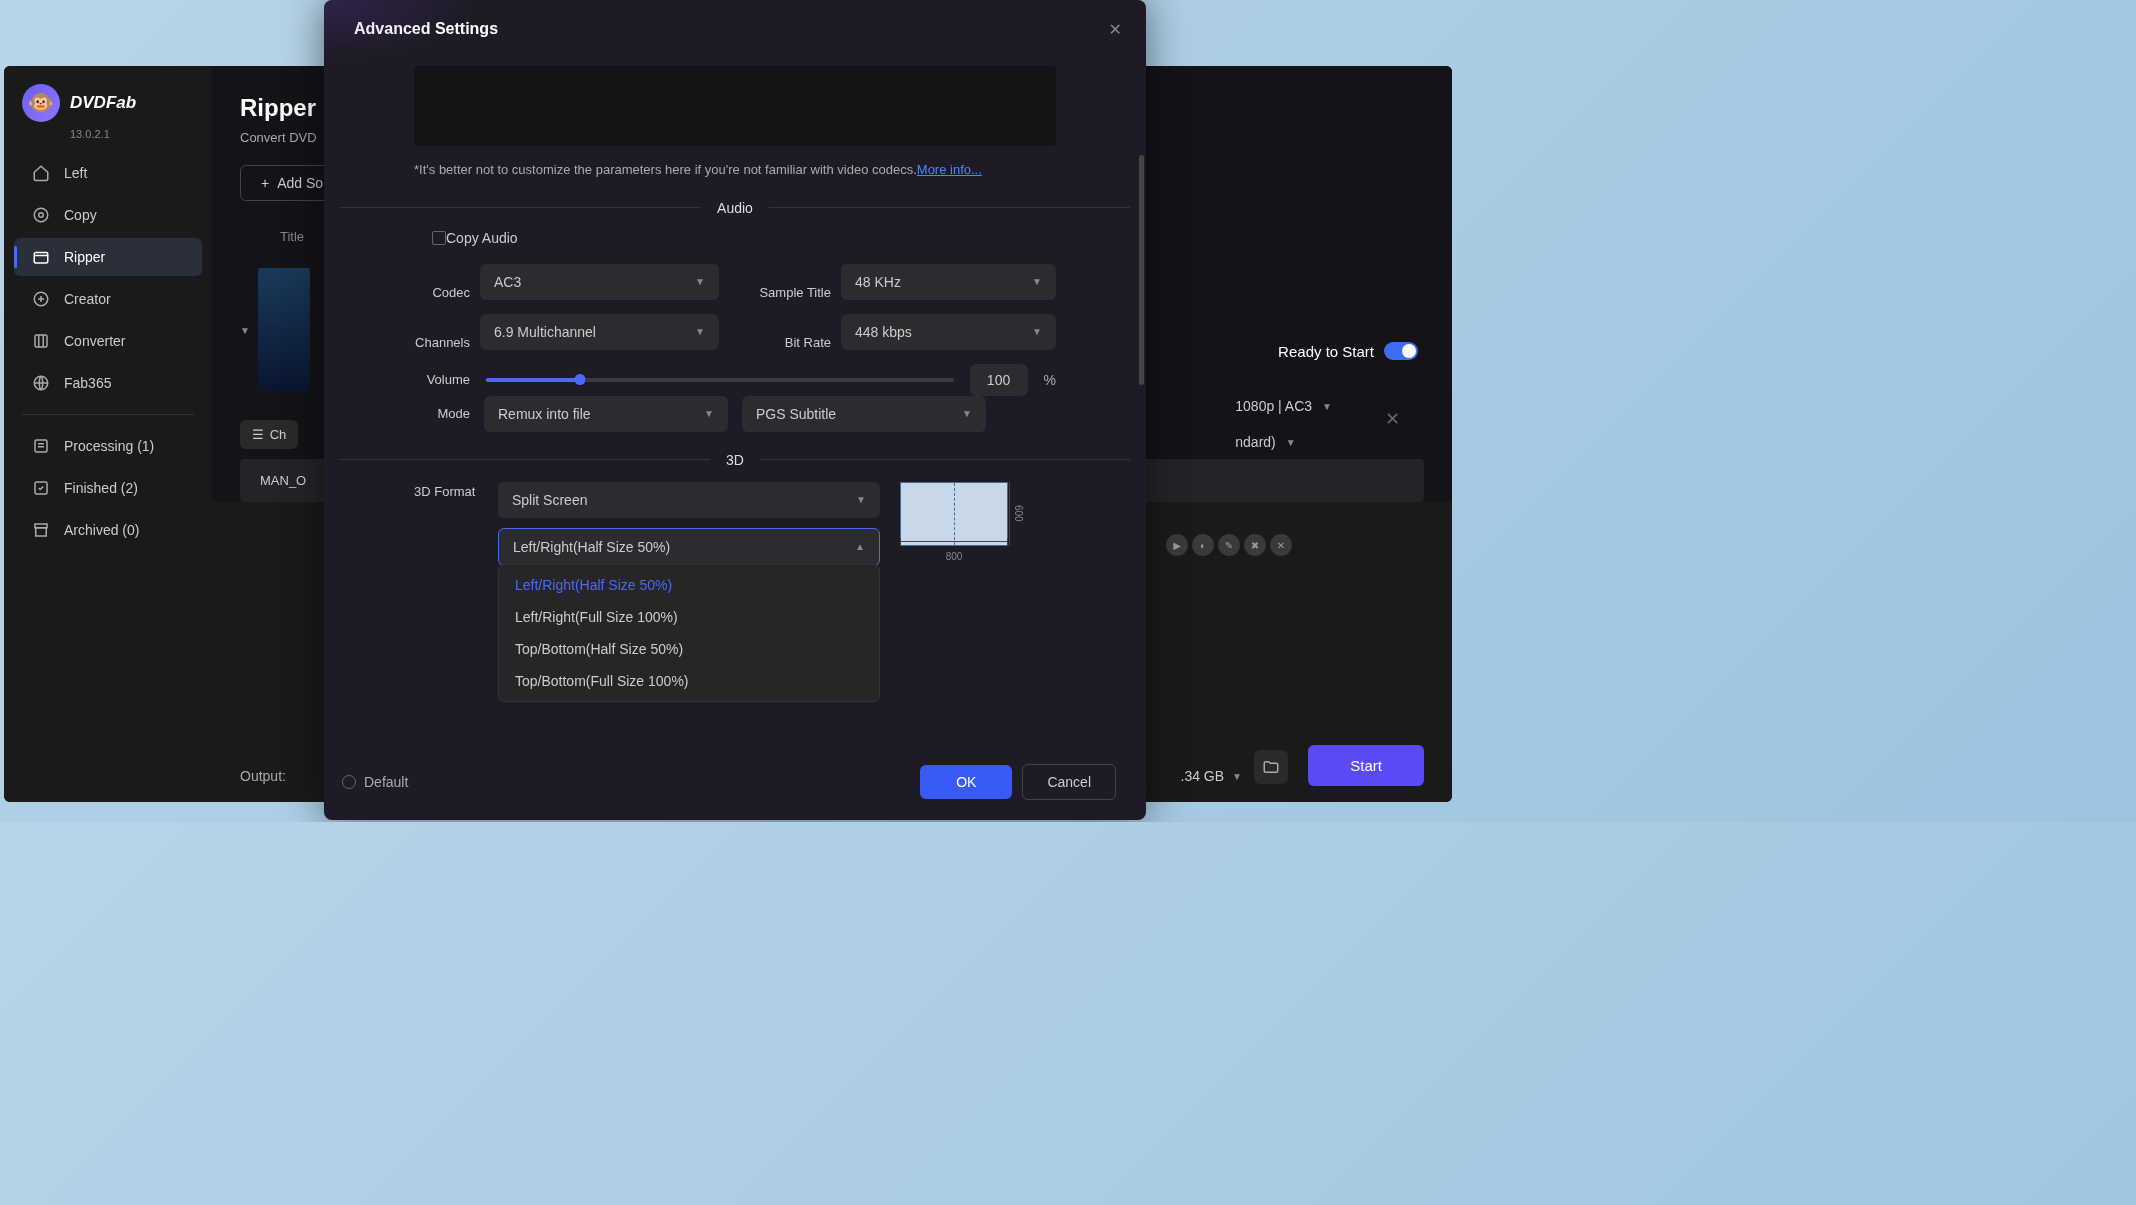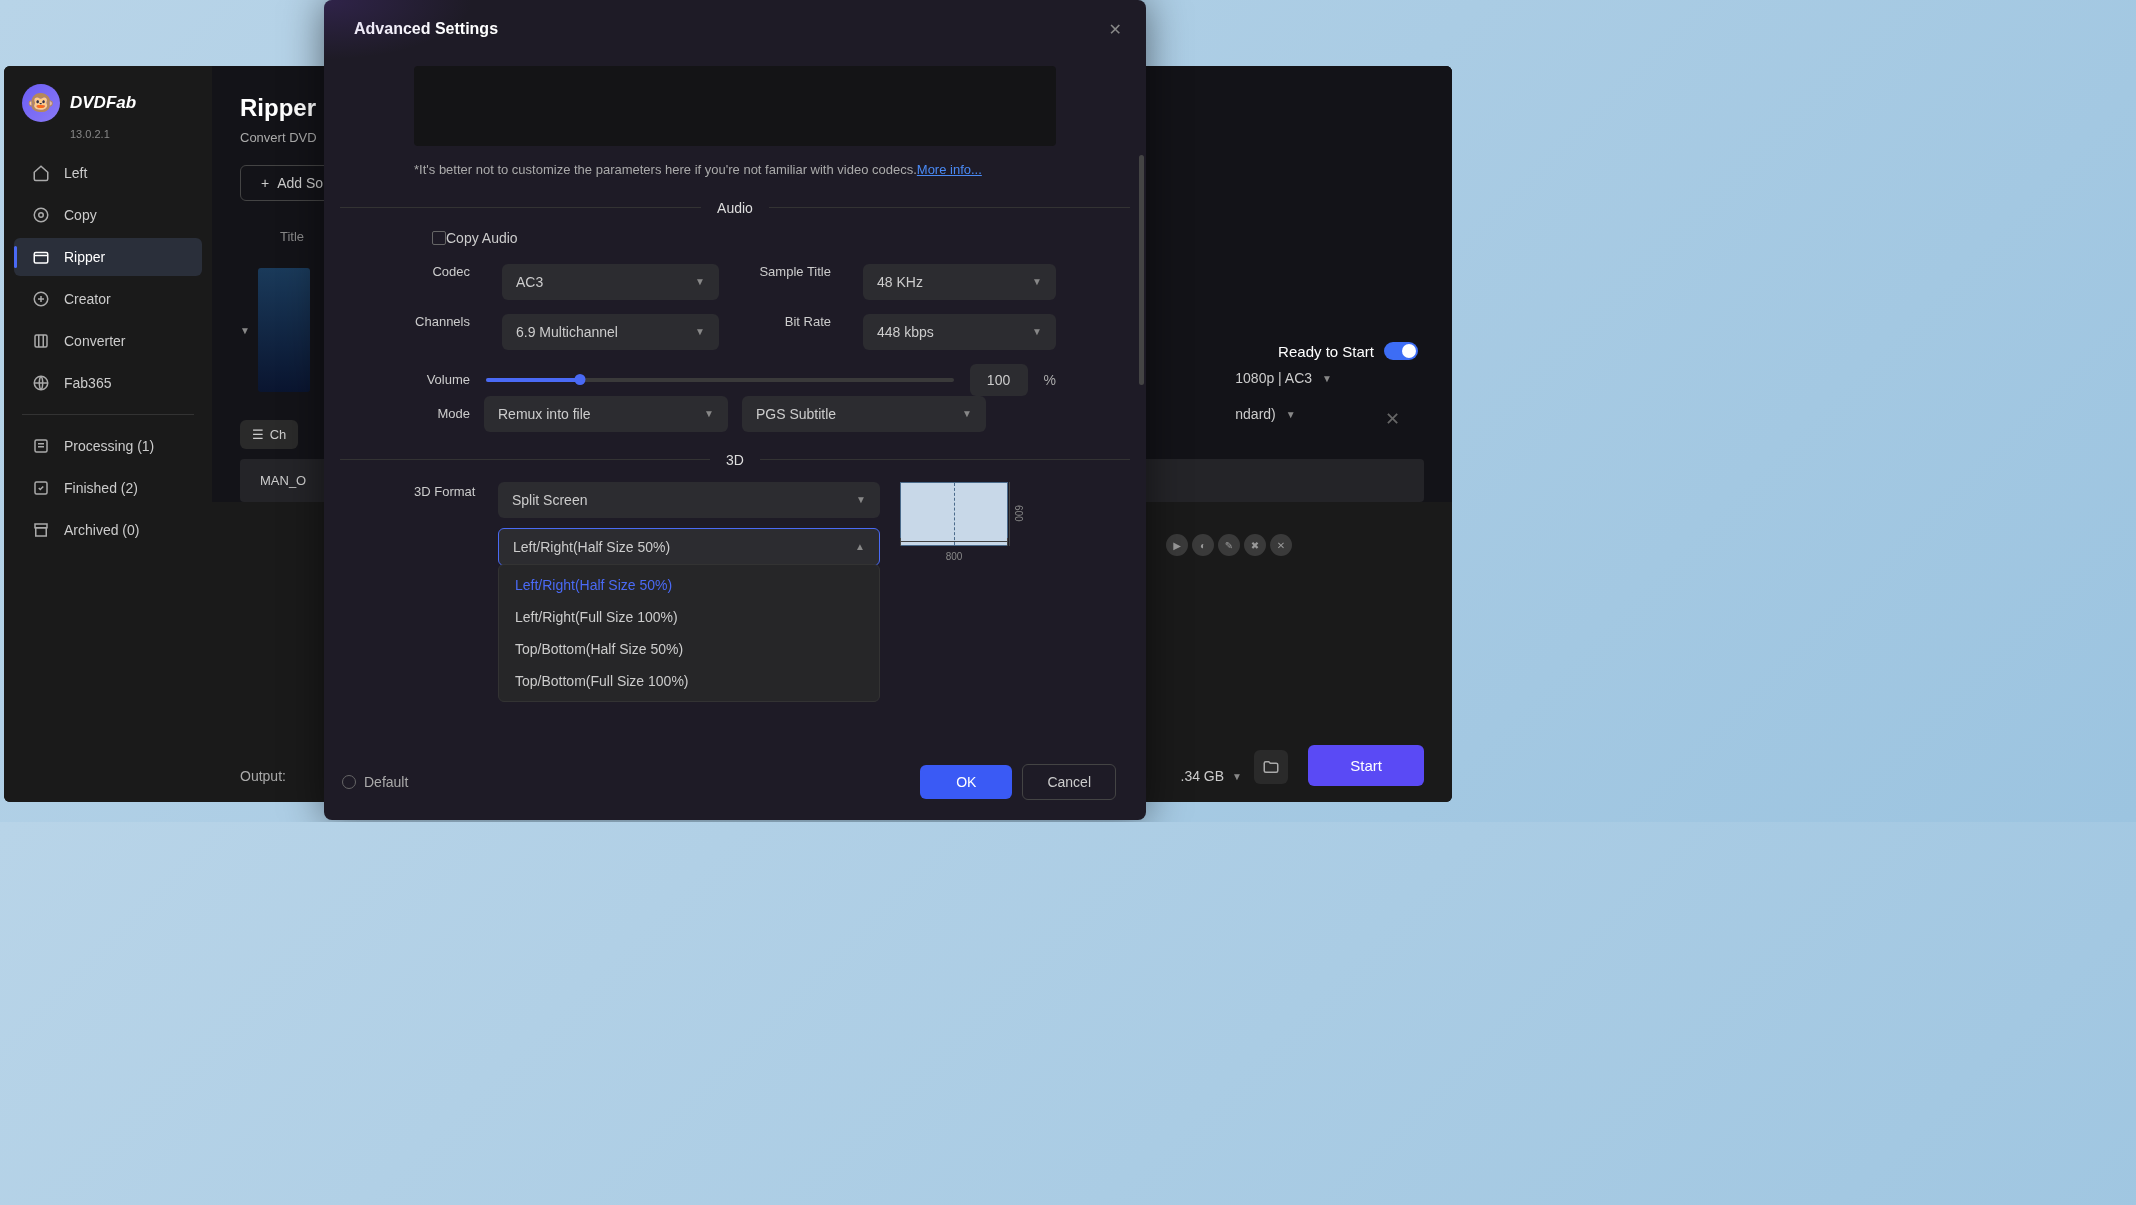--- a/index.html
+++ b/index.html
@@ -29,21 +29,21 @@
 .arrow-down{color:#888;font-size:10px;margin-right:8px}
 .thumb{width:52px;height:124px;background:linear-gradient(180deg,#1a3a5a,#0a1530);border-radius:3px;display:flex;align-items:center;justify-content:center;position:relative;overflow:hidden}
 .choose-other{display:inline-flex;align-items:center;gap:6px;background:#2a2a2a;border-radius:6px;padding:7px 12px;color:#ccc;font-size:13px;margin-top:14px}
 .file-row{background:#242428;padding:14px 20px;margin-top:10px;color:#ccc;font-size:13px;border-radius:4px}
 .output-bar{position:absolute;bottom:0;left:0;right:0;padding:18px 28px;display:flex;align-items:center;gap:14px}
 .output-label{color:#aaa;font-size:14px}
 .ready-toggle{position:absolute;right:34px;top:276px;display:flex;align-items:center;gap:10px}
 .ready-text{color:#fff;font-weight:400;font-size:15px}
 .toggle{width:34px;height:18px;background:#3d6df5;border-radius:10px;position:relative}
 .toggle::after{content:"";position:absolute;right:2px;top:2px;width:14px;height:14px;background:#fff;border-radius:50%}
-.format-area{position:absolute;right:120px;top:304px;display:flex;flex-direction:column;gap:20px}
+.format-area{position:absolute;right:120px;top:332px;display:flex;flex-direction:column;gap:20px}
 .format-row{display:flex;align-items:center;gap:10px;color:#ccc;font-size:14px}
 .close-x{position:absolute;right:52px;top:342px;color:#666;cursor:pointer;font-size:18px}
 .action-icons{position:absolute;right:160px;top:468px;display:flex;gap:4px}
 .act-ic{width:22px;height:22px;border-radius:50%;background:#3a3a3a;display:flex;align-items:center;justify-content:center;color:#999;font-size:10px}
 .size-sel{position:absolute;right:210px;bottom:18px;display:flex;align-items:center;gap:8px;color:#ccc;font-size:14px}
 .folder-ic{position:absolute;right:164px;bottom:18px;width:34px;height:34px;background:#2a2a2a;border-radius:6px;display:flex;align-items:center;justify-content:center;color:#aaa}
 .start-btn{position:absolute;right:28px;bottom:16px;background:#5a4af5;color:#fff;border:none;border-radius:6px;padding:12px 42px;font-size:15px;cursor:pointer}
 .modal{position:absolute;left:324px;top:0;width:822px;height:820px;background:#1e1b26;border-radius:8px;z-index:10;box-shadow:0 0 40px rgba(0,0,0,.5);overflow:hidden}
 .modal::before{content:"";position:absolute;left:0;top:0;width:150px;height:60px;background:radial-gradient(ellipse at top left,rgba(100,60,180,.25),transparent 70%)}
 .modal-title{font-size:16px;font-weight:600;color:#fff;padding:20px 30px}
@@ -52,21 +52,21 @@
 .hint-text{font-size:13px;color:#aaa;padding:0 90px;line-height:1.5}
 .hint-text a{color:#4a8af5;text-decoration:underline}
 .sec-divider{display:flex;align-items:center;gap:16px;margin:20px 16px 14px}
 .sec-line{flex:1;height:1px;background:#333}
 .sec-title{color:#ddd;font-size:14px}
 .form-area{padding:0 90px}
 .check-row{display:flex;align-items:center;margin-bottom:18px;margin-left:18px}
 .check-box{width:14px;height:14px;border:1.5px solid #666;border-radius:2px}
 .check-label{color:#ccc;font-size:14px}
 .form-row{display:flex;align-items:center;gap:32px;margin-bottom:14px}
-.form-group{display:flex;align-items:flex-start;gap:32px;flex:1}
+.form-group{display:flex;align-items:flex-end;gap:10px;flex:1}
 .form-label{color:#ccc;font-size:13px;min-width:56px;text-align:right}
 .sel{flex:1;background:#2c2c30;border:none;border-radius:6px;padding:10px 14px;color:#ccc;font-size:14px;display:flex;justify-content:space-between;align-items:center;cursor:pointer}
 .caret{color:#888;font-size:10px}
 .vol-row{display:flex;align-items:center;gap:16px;margin-top:6px}
 .vol-label{color:#ccc;font-size:13px;min-width:56px;text-align:right}
 .slider{flex:1;height:4px;background:#3a3a3a;border-radius:2px;position:relative}
 .slider::before{content:"";position:absolute;left:0;top:0;width:20%;height:100%;background:#4a6af5;border-radius:2px}
 .slider::after{content:"";position:absolute;left:20%;top:-4px;width:11px;height:11px;background:#4a6af5;border-radius:50%;transform:translateX(-50%)}
 .vol-val{background:#2c2c30;border-radius:6px;padding:8px 0;width:58px;text-align:center;color:#ccc;font-size:14px}
 .pct{color:#aaa;font-size:14px}

